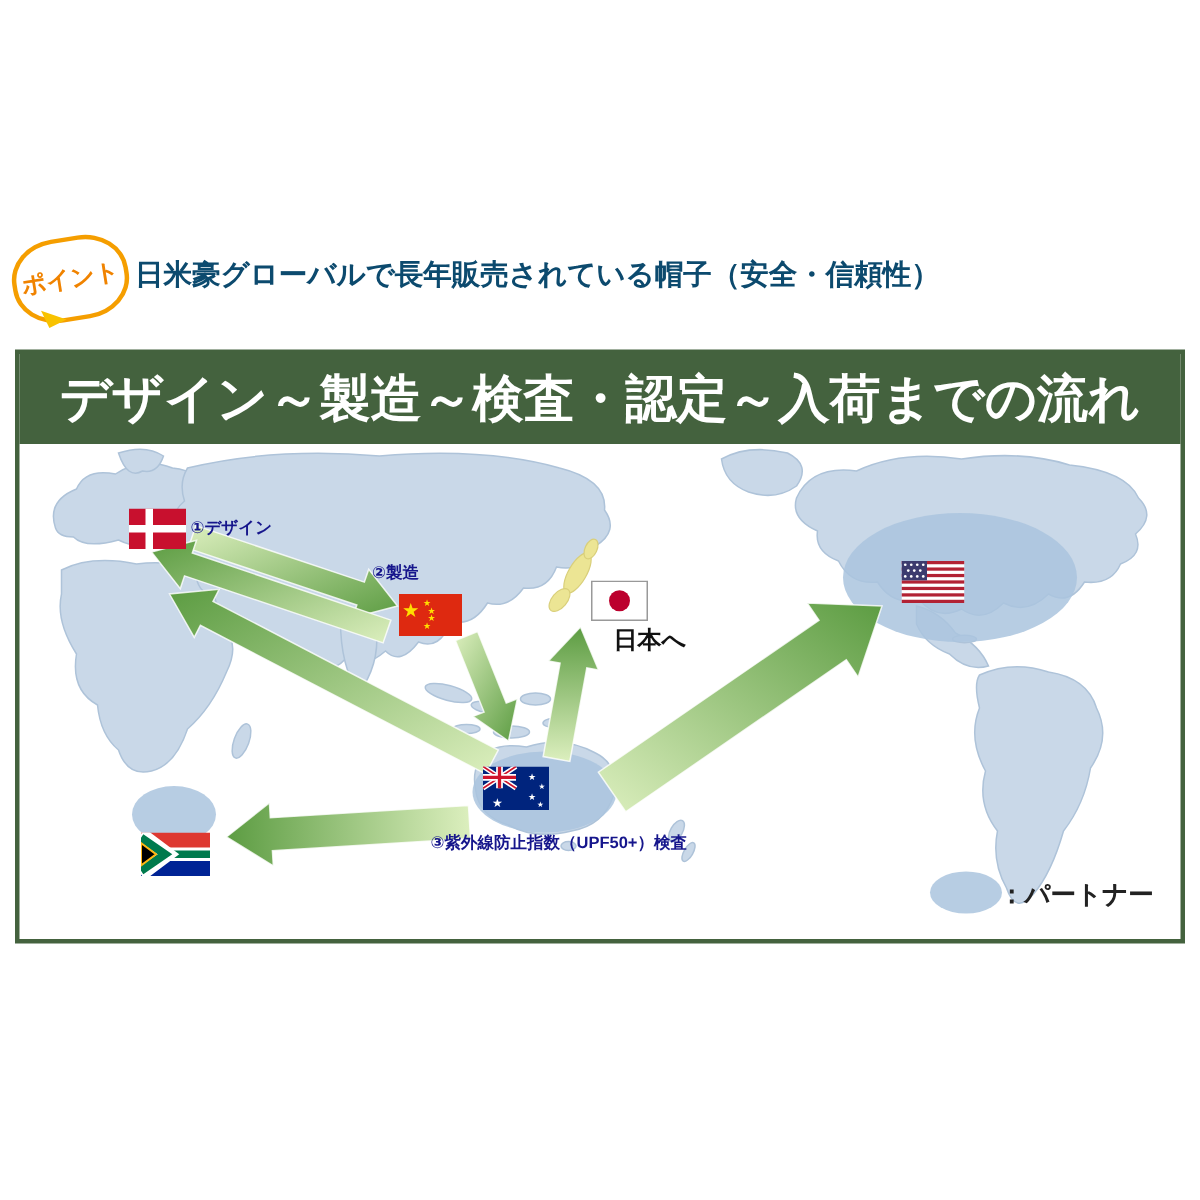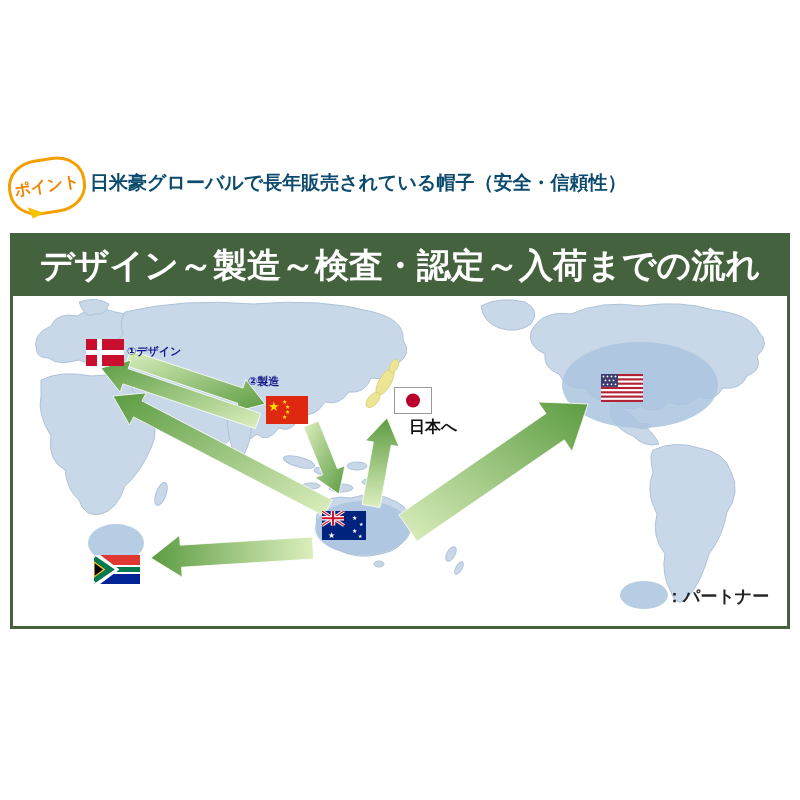--- a/index.html
+++ b/index.html
@@ -198,17 +198,18 @@
           <rect x="14" y="12" width="32" height="5" fill="#007a4d"></rect>
           <path d="M0,1 L18,14.5 L0,28" stroke="#fff" stroke-width="9" fill="none"></path>
           <path d="M0,3.5 L16,14.5 L0,25.5" stroke="#007a4d" stroke-width="5.5" fill="none"></path>
           <path d="M0,7 L10,14.5 L0,22 Z" fill="#000" stroke="#ffb612" stroke-width="1.3"></path>
           </svg>
       </div>
 
       <div class="map-label lbl-navy" style="left:114px;top:48px;">①デザイン</div>
       <div class="map-label lbl-navy" style="left:235px;top:78px;">②製造</div>
       <div class="map-label lbl-black" style="left:376px;top:121px;margin-left:20px;">日本へ</div>
+      <div class="map-label lbl-navy" style="left:274px;top:258px;">③紫外線防止指数（UPF50+）検査</div>
       <div class="map-label lbl-dark" style="left:653px;top:289px;">：パートナー</div>
 
     </div>
   </div>
 </div>
 
 </body></html>

